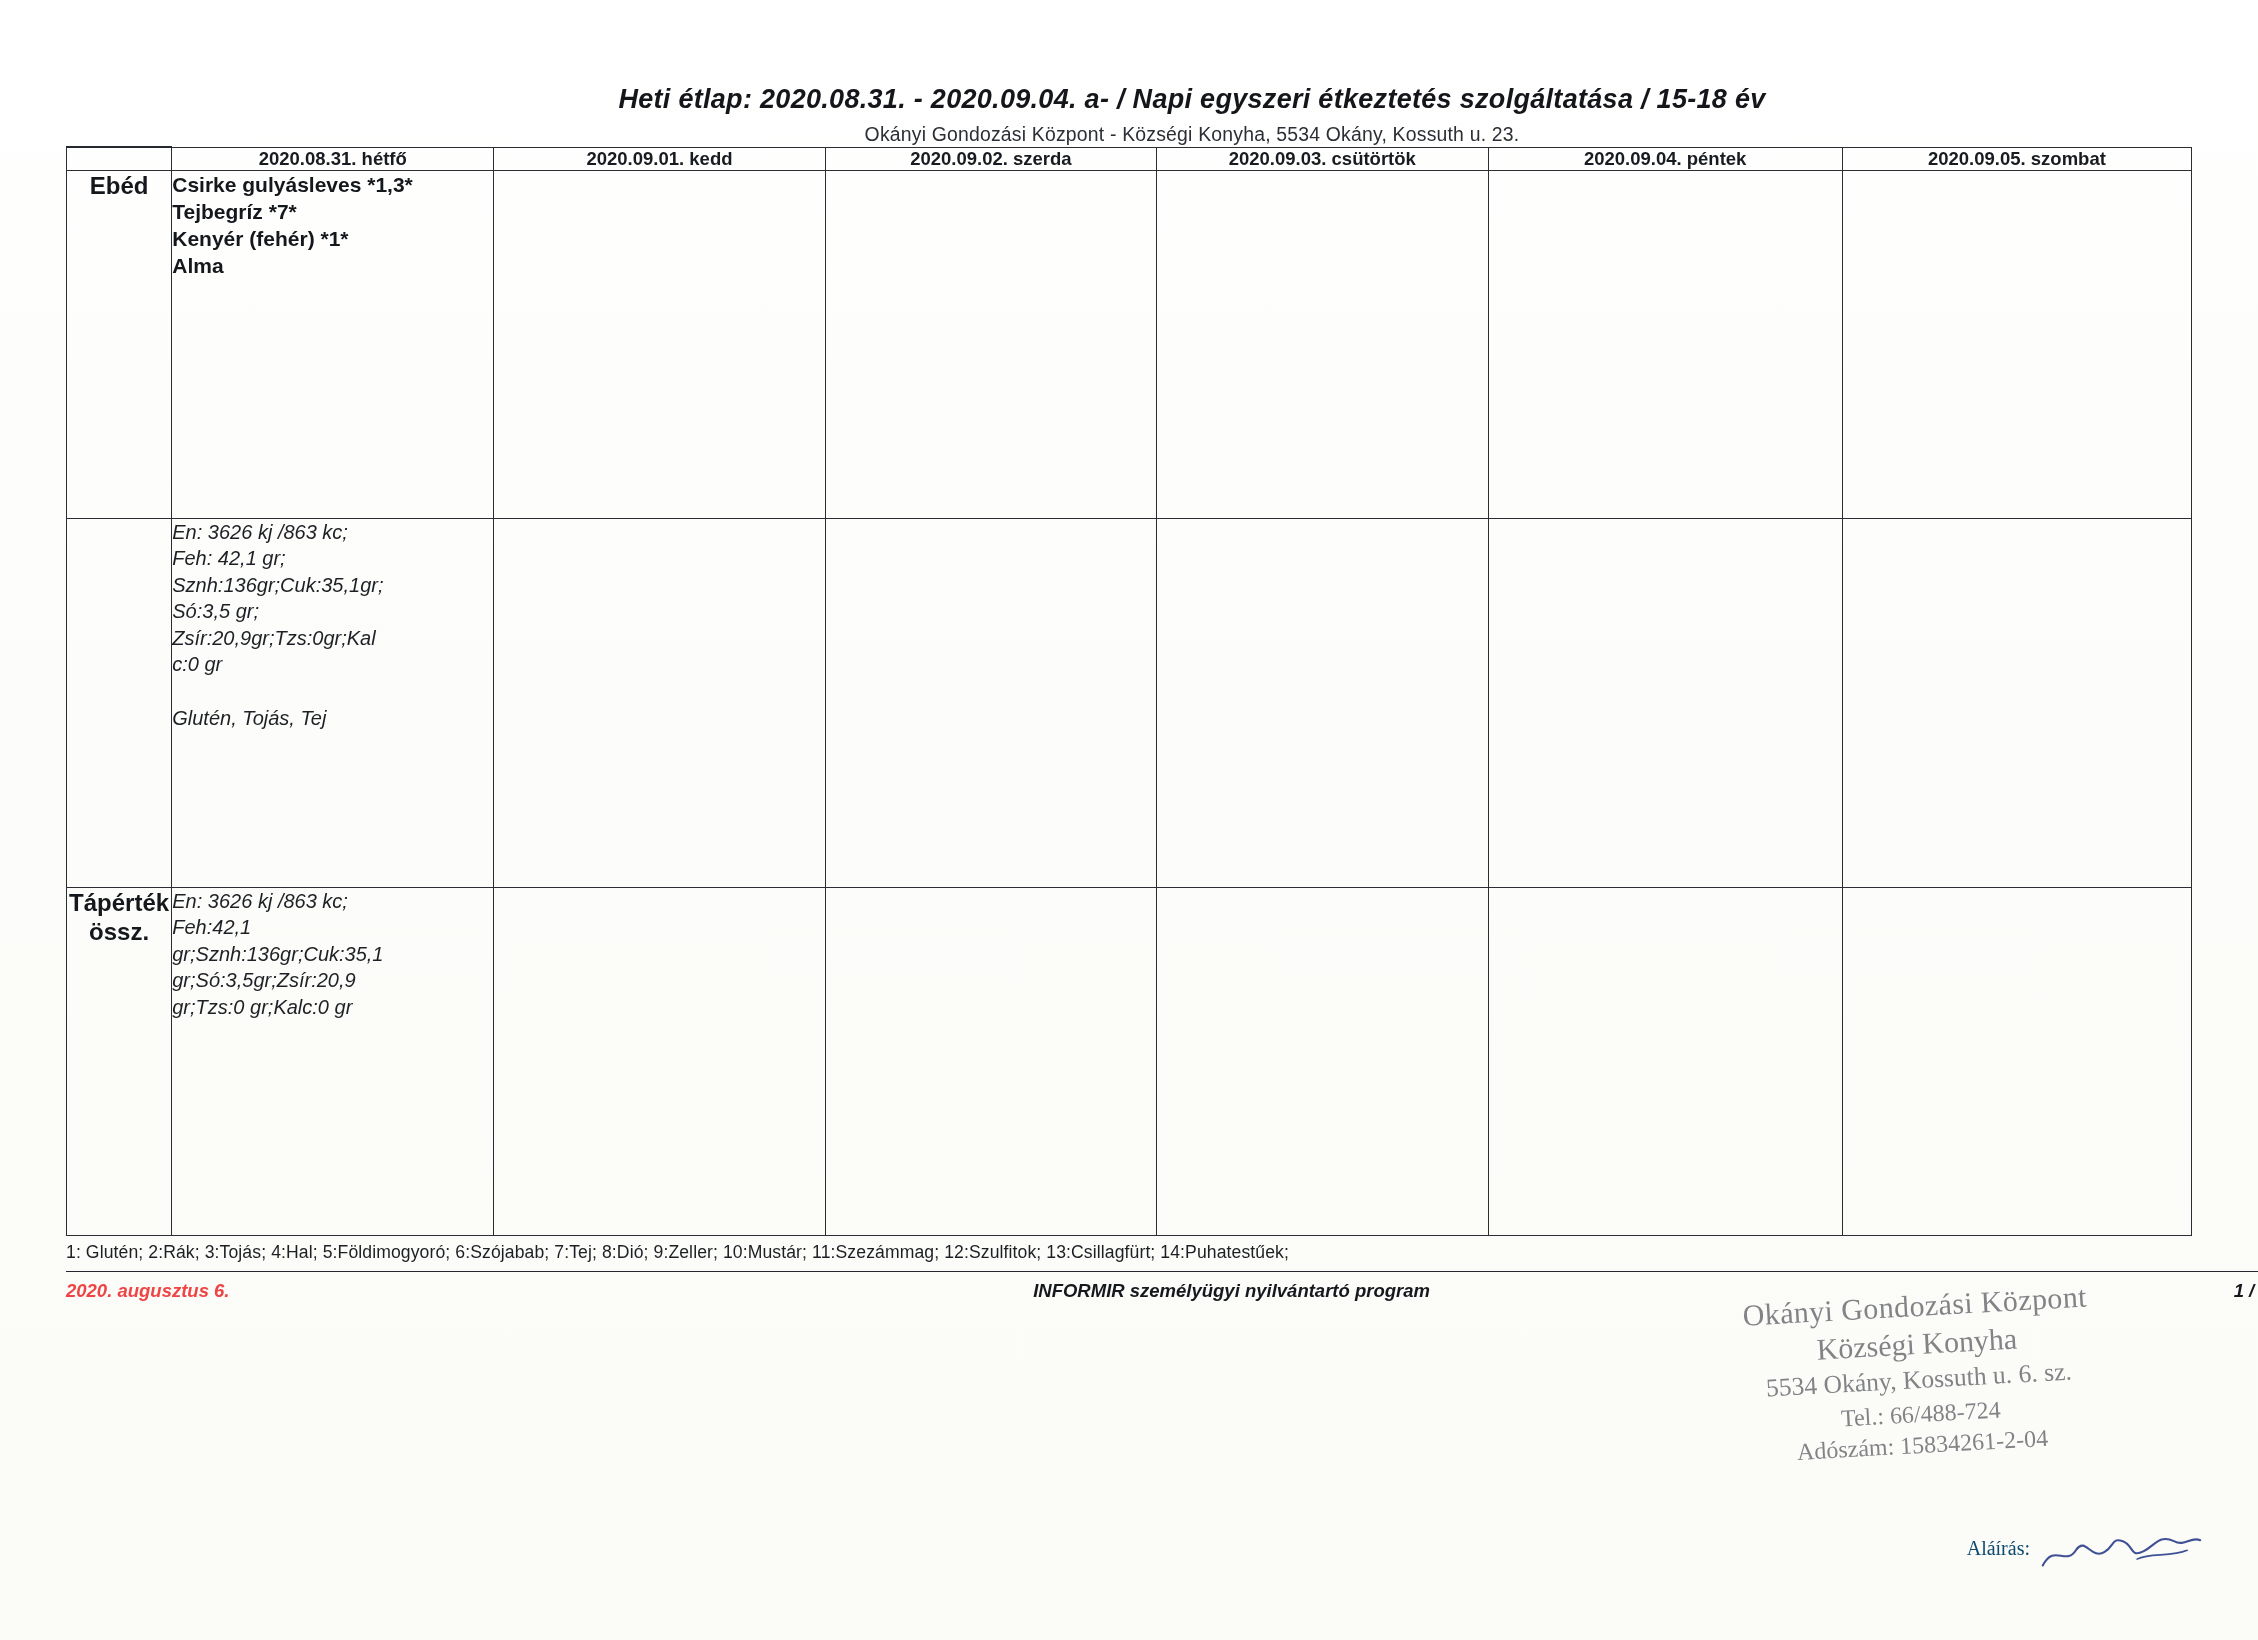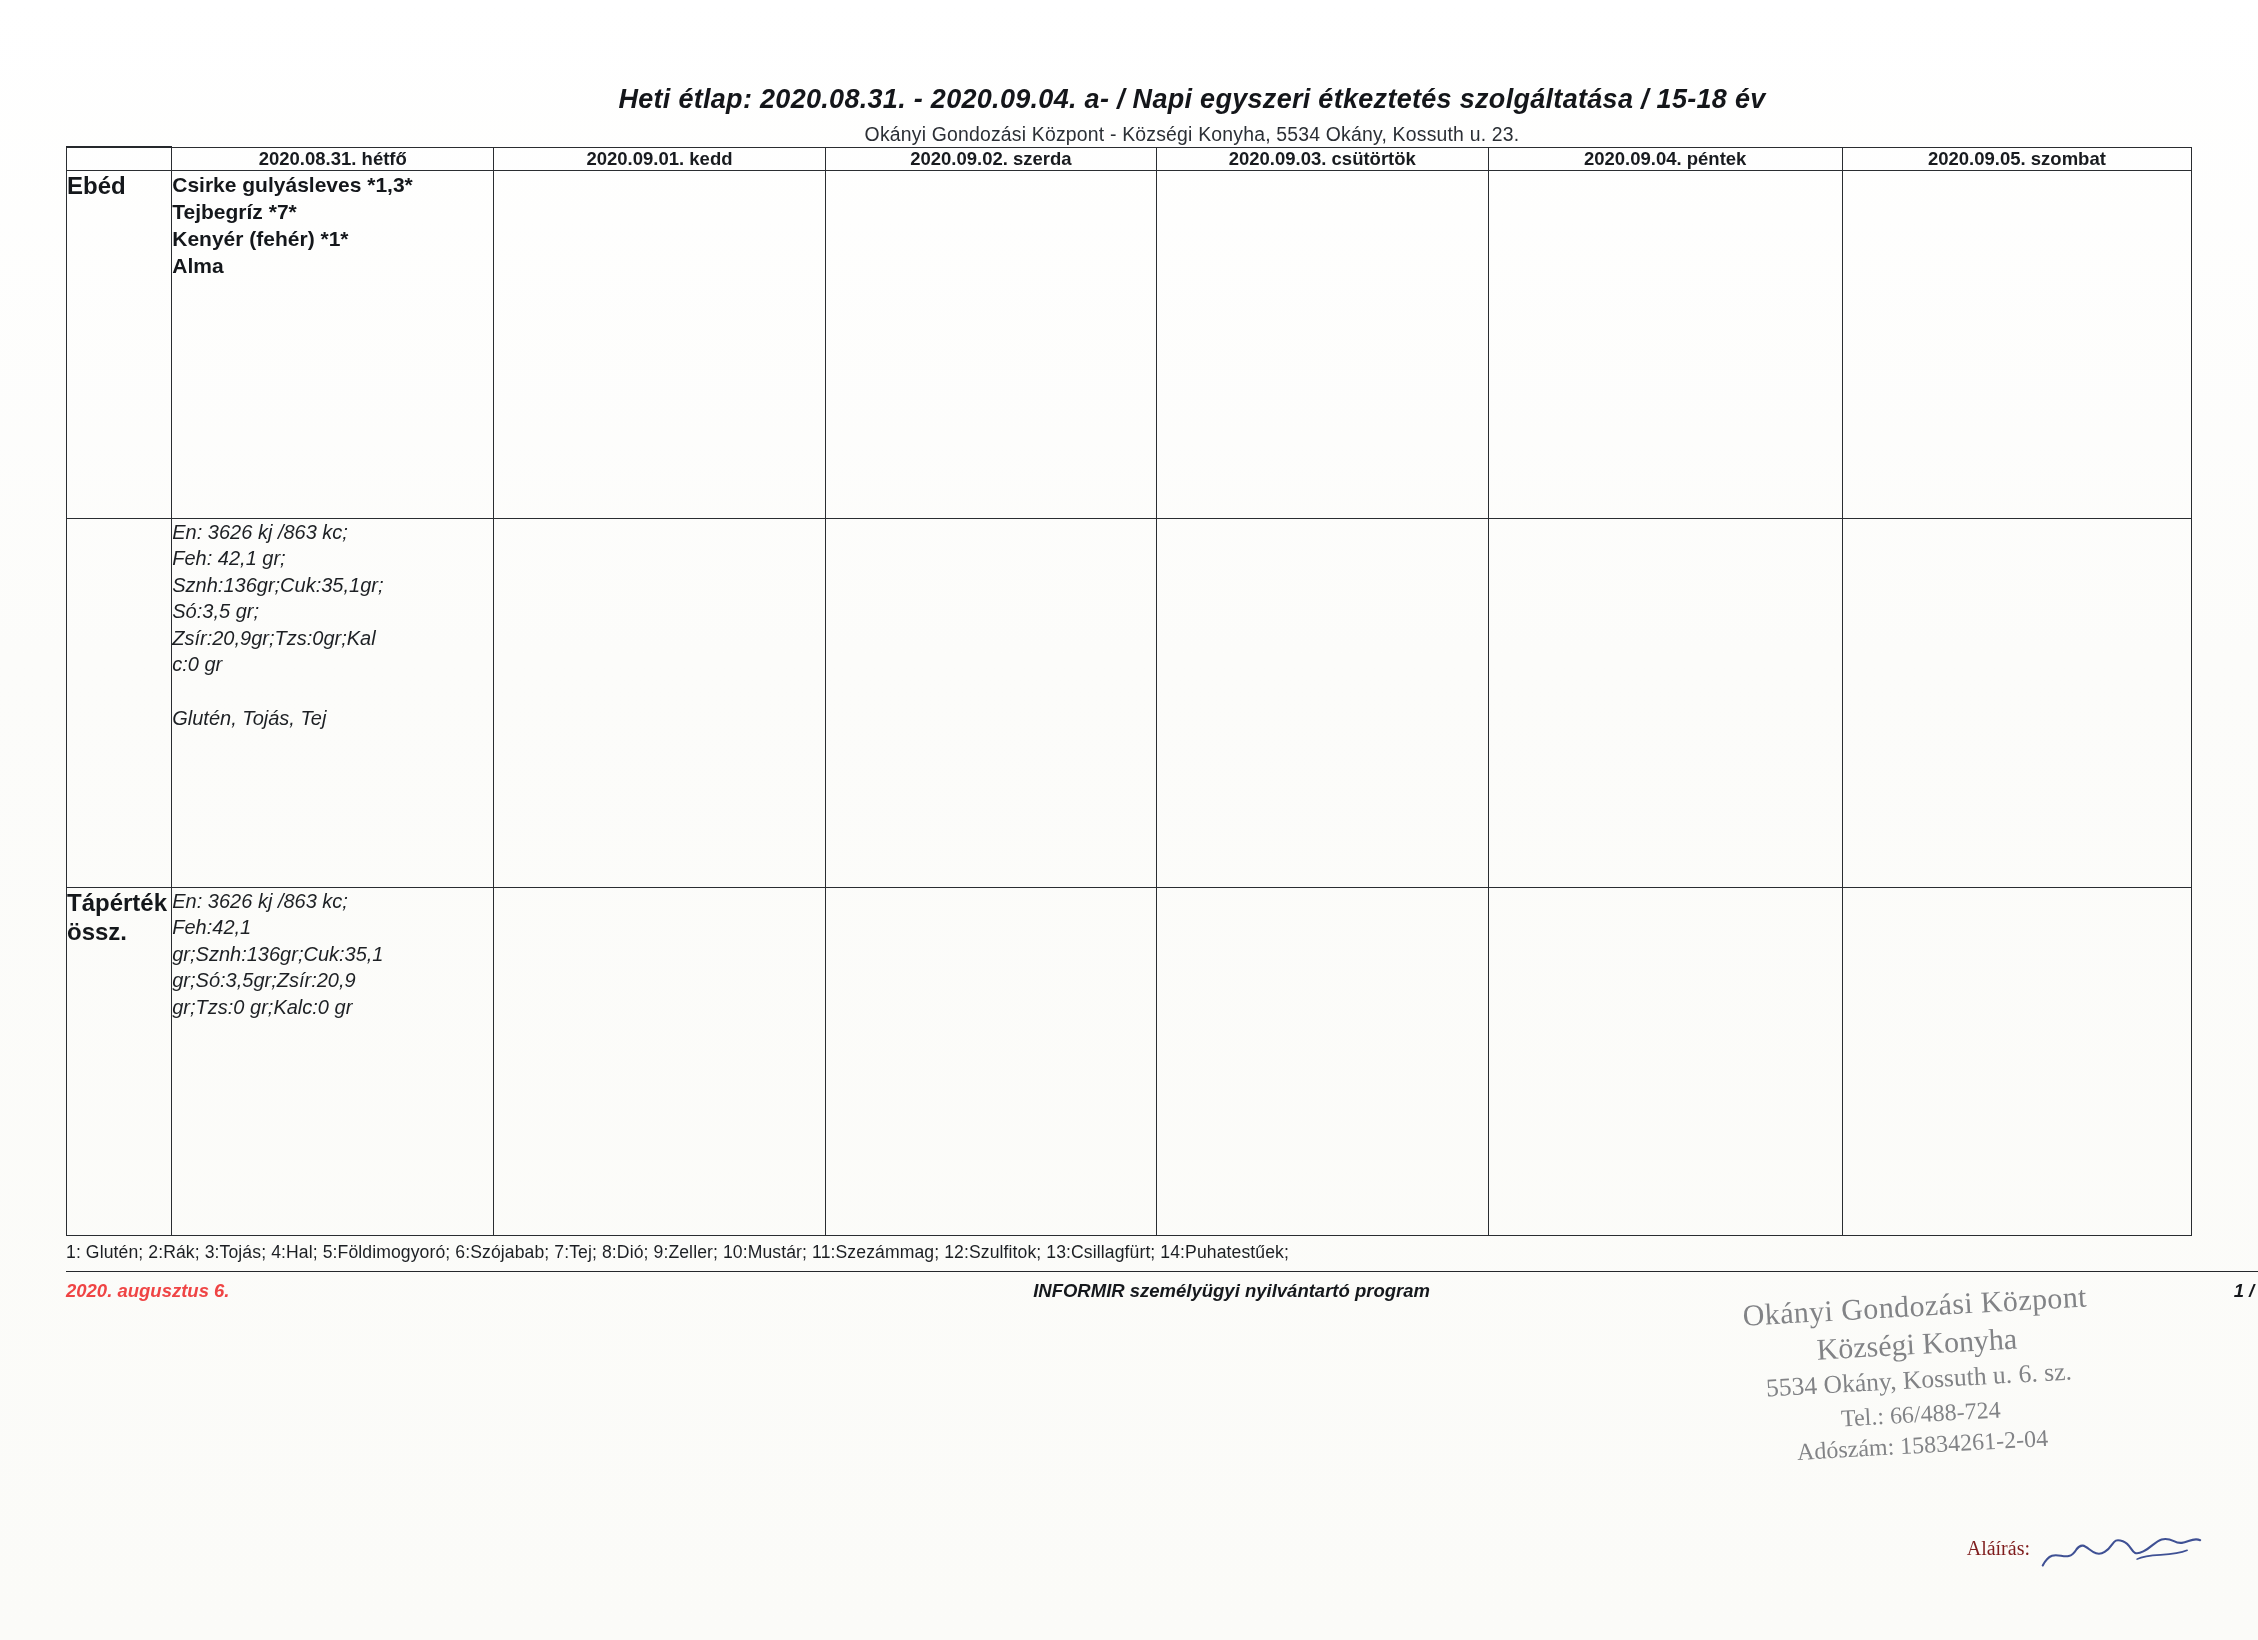--- a/index.html
+++ b/index.html
@@ -85,20 +85,21 @@
   .colhead.blank {
     border-top: 2.2px solid #25282c;
   }
 
   .rowlabel {
     font-size: 24px;
     font-weight: bold;
     padding: 10.6px 0 0 12.4px;
     color: #14171b;
     line-height: 1.22;
+    text-align: center;
   }
   .cell {
     padding: 10.6px 8.8px 8.8px 12.4px;
     font-size: 21px;
     line-height: 1.3;
     margin-top: 33px;
   }
   .cell.bold {
     font-weight: bold;
     color: #14171b;
@@ -173,21 +174,21 @@
   .stamp .s2 { font-size: 30px; margin-top: 1.8px; }
   .stamp .s3 { font-size: 25.6px; margin-top: 3.5px; }
   .stamp .s4 { font-size: 24px; margin-top: 3.5px; }
   .stamp .s5 { font-size: 24px; margin-top: 2.6px; }
 
   .signature-label {
     position: absolute;
     right: 228px;
     bottom: 81px;
     font-size: 20px;
-    color: #7f1d1d;
+    color: #0c4a6e;
     font-family: "Liberation Serif", serif;
   }
   .signature-mark {
     position: absolute;
     right: 53px;
     bottom: 75px;
     width: 168px;
     height: 35px;
     color: #2b3f8a;
     font-family: "Liberation Serif", serif;

